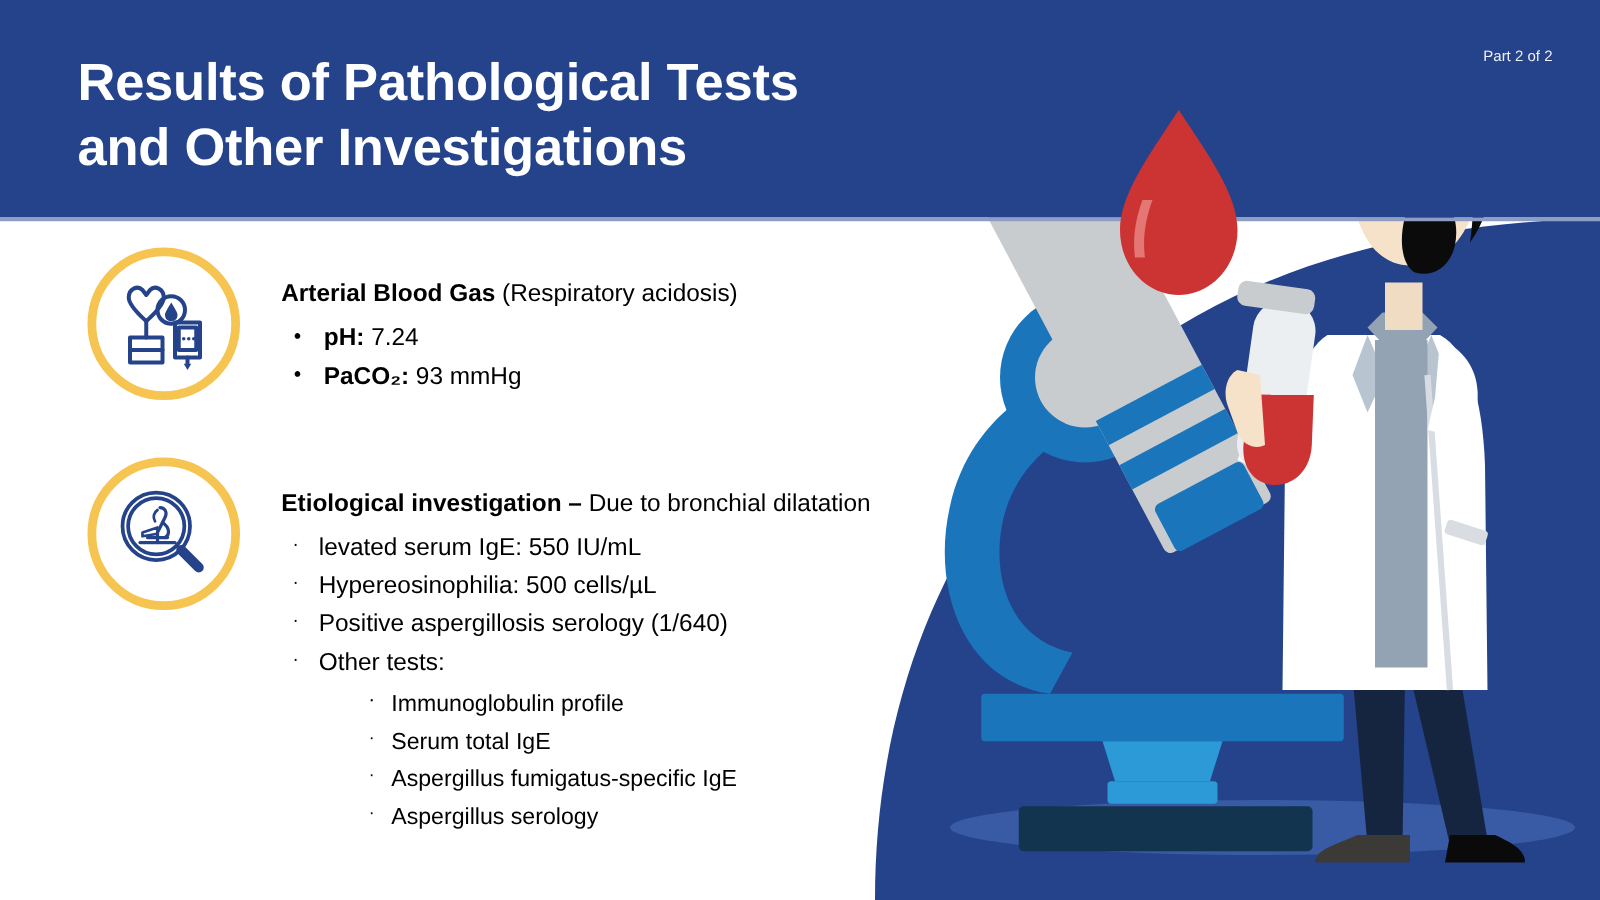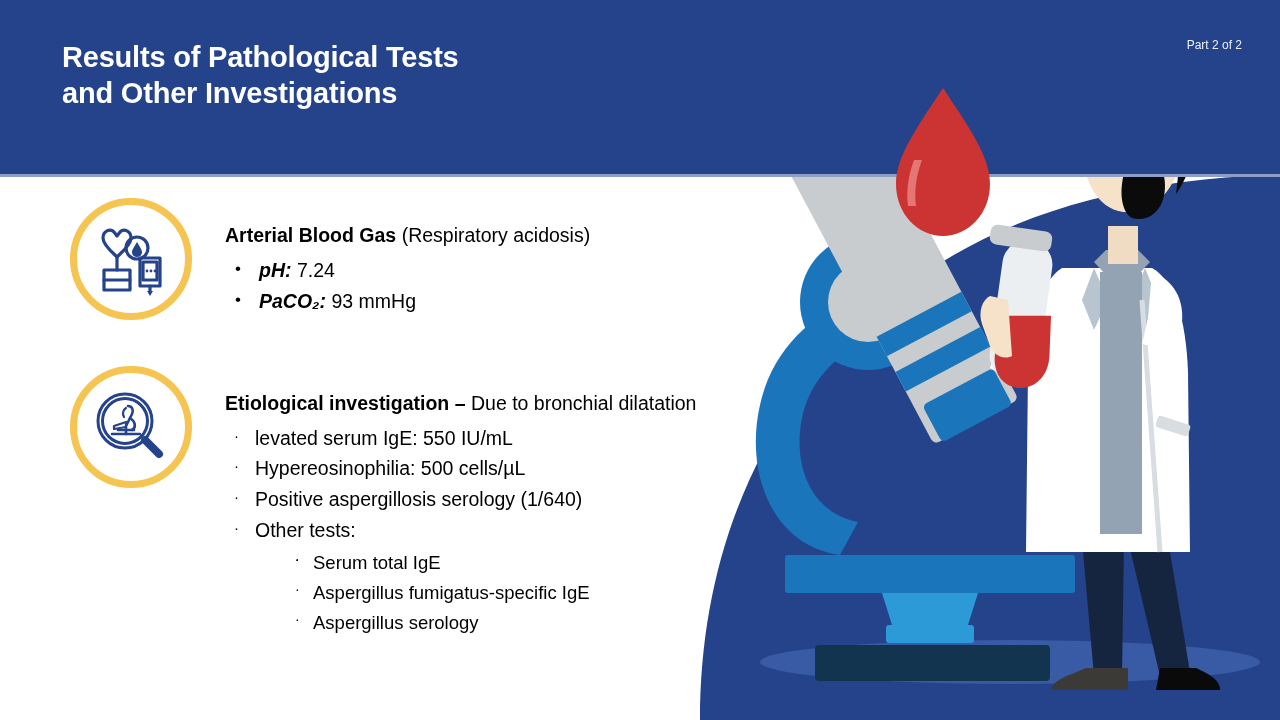--- a/index.html
+++ b/index.html
@@ -43,21 +43,21 @@
     height: 3px;
     background: #8e9dc4;
     z-index: 2;
   }
   .slide-title {
     position: absolute;
     left: 62px;
     top: 40px;
     width: 760px;
     color: #ffffff;
-    font-size: 29px;
+    font-size: 42px;
     font-weight: bold;
     line-height: 1.24;
     letter-spacing: -0.2px;
     z-index: 4;
     white-space: pre-line;
   }
   .part-label {
     position: absolute;
     right: 38px;
     top: 38px;
@@ -145,21 +145,21 @@
     line-height: 1.52;
     padding-left: 30px;
     color: #000000;
   }
   ul.level1 > li > .bul {
     position: absolute;
     left: 8px;
     top: 0;
     color: #000000;
   }
-  ul.level1 > li b { font-weight: bold; font-style: italic; }
+  ul.level1 > li b { font-weight: bold; }
 
   
   ul.abg-list > li { padding-left: 34px; line-height: 1.62; }
   ul.abg-list > li > .bul { left: 10px; font-size: 17px; }
 
   
   ul.etio-list > li { padding-left: 30px; line-height: 1.58; }
   ul.etio-list > li > .bul { left: 9px; font-size: 15px; top: 1px; }
 
   
@@ -384,20 +384,21 @@
         </li>
         <li>
           <span class="bul">·</span>
           <span>Other tests:</span>
           <ul class="level2">
             <li>
               <span class="bul">·</span>
             </li>
             <li>
               <span class="bul">·</span>
+              <span>Immunoglobulin profile</span>
             </li>
             <li>
               <span class="bul">·</span>
               <span>Serum total IgE</span>
             </li>
             <li>
               <span class="bul">·</span>
               <span>Aspergillus fumigatus-specific IgE</span>
             </li>
             <li>

